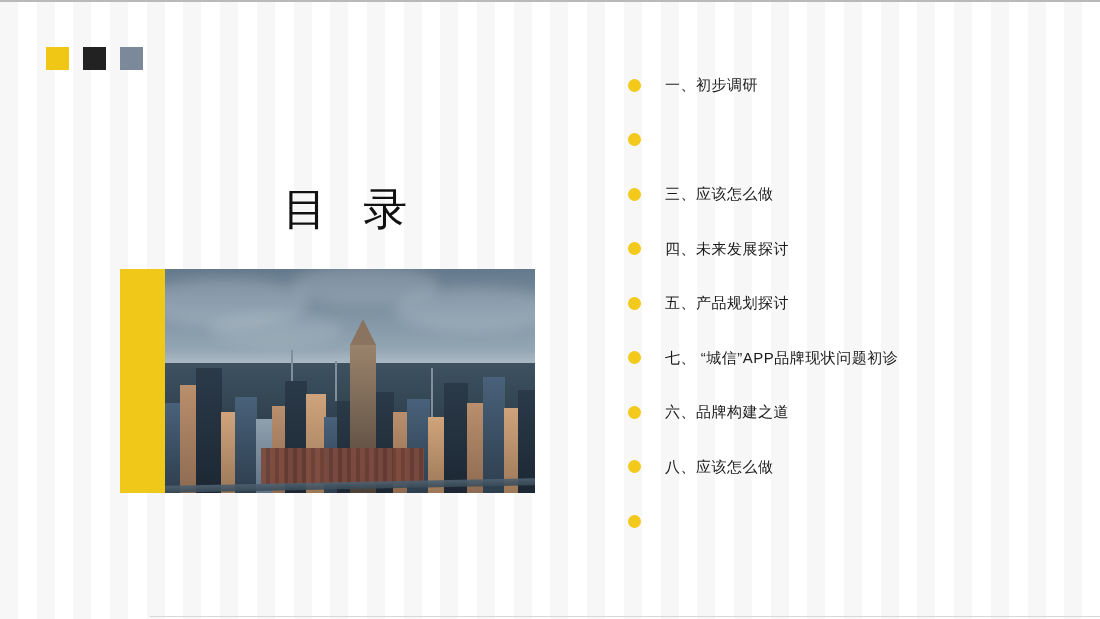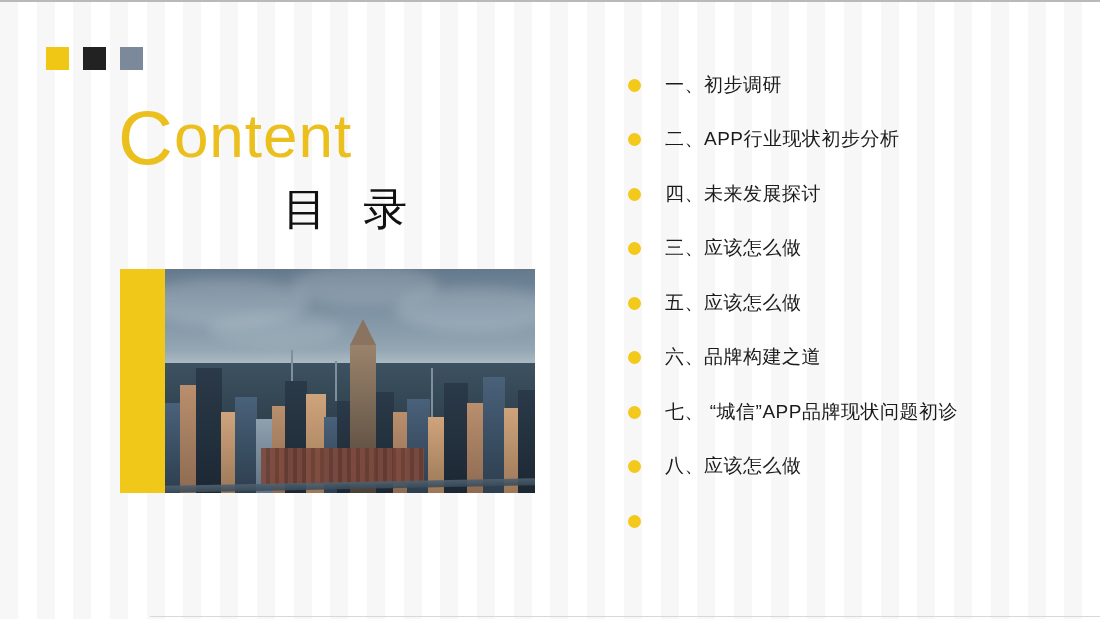--- a/index.html
+++ b/index.html
@@ -194,38 +194,37 @@
   .bullet {
     width: 13px;
     height: 13px;
     border-radius: 50%;
     background: #f3c91b;
     flex: 0 0 auto;
     margin-right: 24px;
   }
   .toc-label {
     color: #1b1b1b;
-    font-size: 19px;
+    font-size: 15px;
     line-height: 1.2;
     letter-spacing: .5px;
     white-space: nowrap;
   }
 </style>
 </head>
 <body>
 
 <div class="slide">
 
   <div class="squares">
     <div class="sq sq-yellow"></div>
     <div class="sq sq-dark"></div>
     <div class="sq sq-gray"></div>
   </div>
 
-  <div class="title-en"><span class="cap">C</span><span>ontent</span></div>
 
   <div class="title-cn">目 录</div>
 
   <div class="photo-wrap">
     <div class="photo-accent"></div>
     <div class="photo">
       <div class="sky"></div>
       <div class="cloud" style="left:-6%;top:4%;width:45%;height:22%;"></div>
       <div class="cloud" style="left:34%;top:-2%;width:40%;height:18%;"></div>
       <div class="cloud" style="left:62%;top:8%;width:44%;height:20%;"></div>
@@ -266,44 +265,43 @@
     </div>
   </div>
 
   <div class="toc">
     <div class="toc-item">
       <span class="bullet"></span>
       <span class="toc-label">一、初步调研</span>
     </div>
     <div class="toc-item">
       <span class="bullet"></span>
-      <span class="toc-label">二、APP行业现状初步分析</span>
+    </div>
+    <div class="toc-item">
+      <span class="bullet"></span>
+      <span class="toc-label">三、应该怎么做</span>
     </div>
     <div class="toc-item">
       <span class="bullet"></span>
       <span class="toc-label">四、未来发展探讨</span>
     </div>
     <div class="toc-item">
       <span class="bullet"></span>
-      <span class="toc-label">三、应该怎么做</span>
-    </div>
-    <div class="toc-item">
-      <span class="bullet"></span>
-      <span class="toc-label">五、应该怎么做</span>
+      <span class="toc-label">五、产品规划探讨</span>
+    </div>
+    <div class="toc-item">
+      <span class="bullet"></span>
+      <span class="toc-label">七、 “城信”APP品牌现状问题初诊</span>
     </div>
     <div class="toc-item">
       <span class="bullet"></span>
       <span class="toc-label">六、品牌构建之道</span>
     </div>
     <div class="toc-item">
       <span class="bullet"></span>
-      <span class="toc-label">七、 “城信”APP品牌现状问题初诊</span>
-    </div>
-    <div class="toc-item">
-      <span class="bullet"></span>
       <span class="toc-label">八、应该怎么做</span>
     </div>
     <div class="toc-item">
       <span class="bullet"></span>
     </div>
   </div>
 
 </div>
 
 </body></html>

